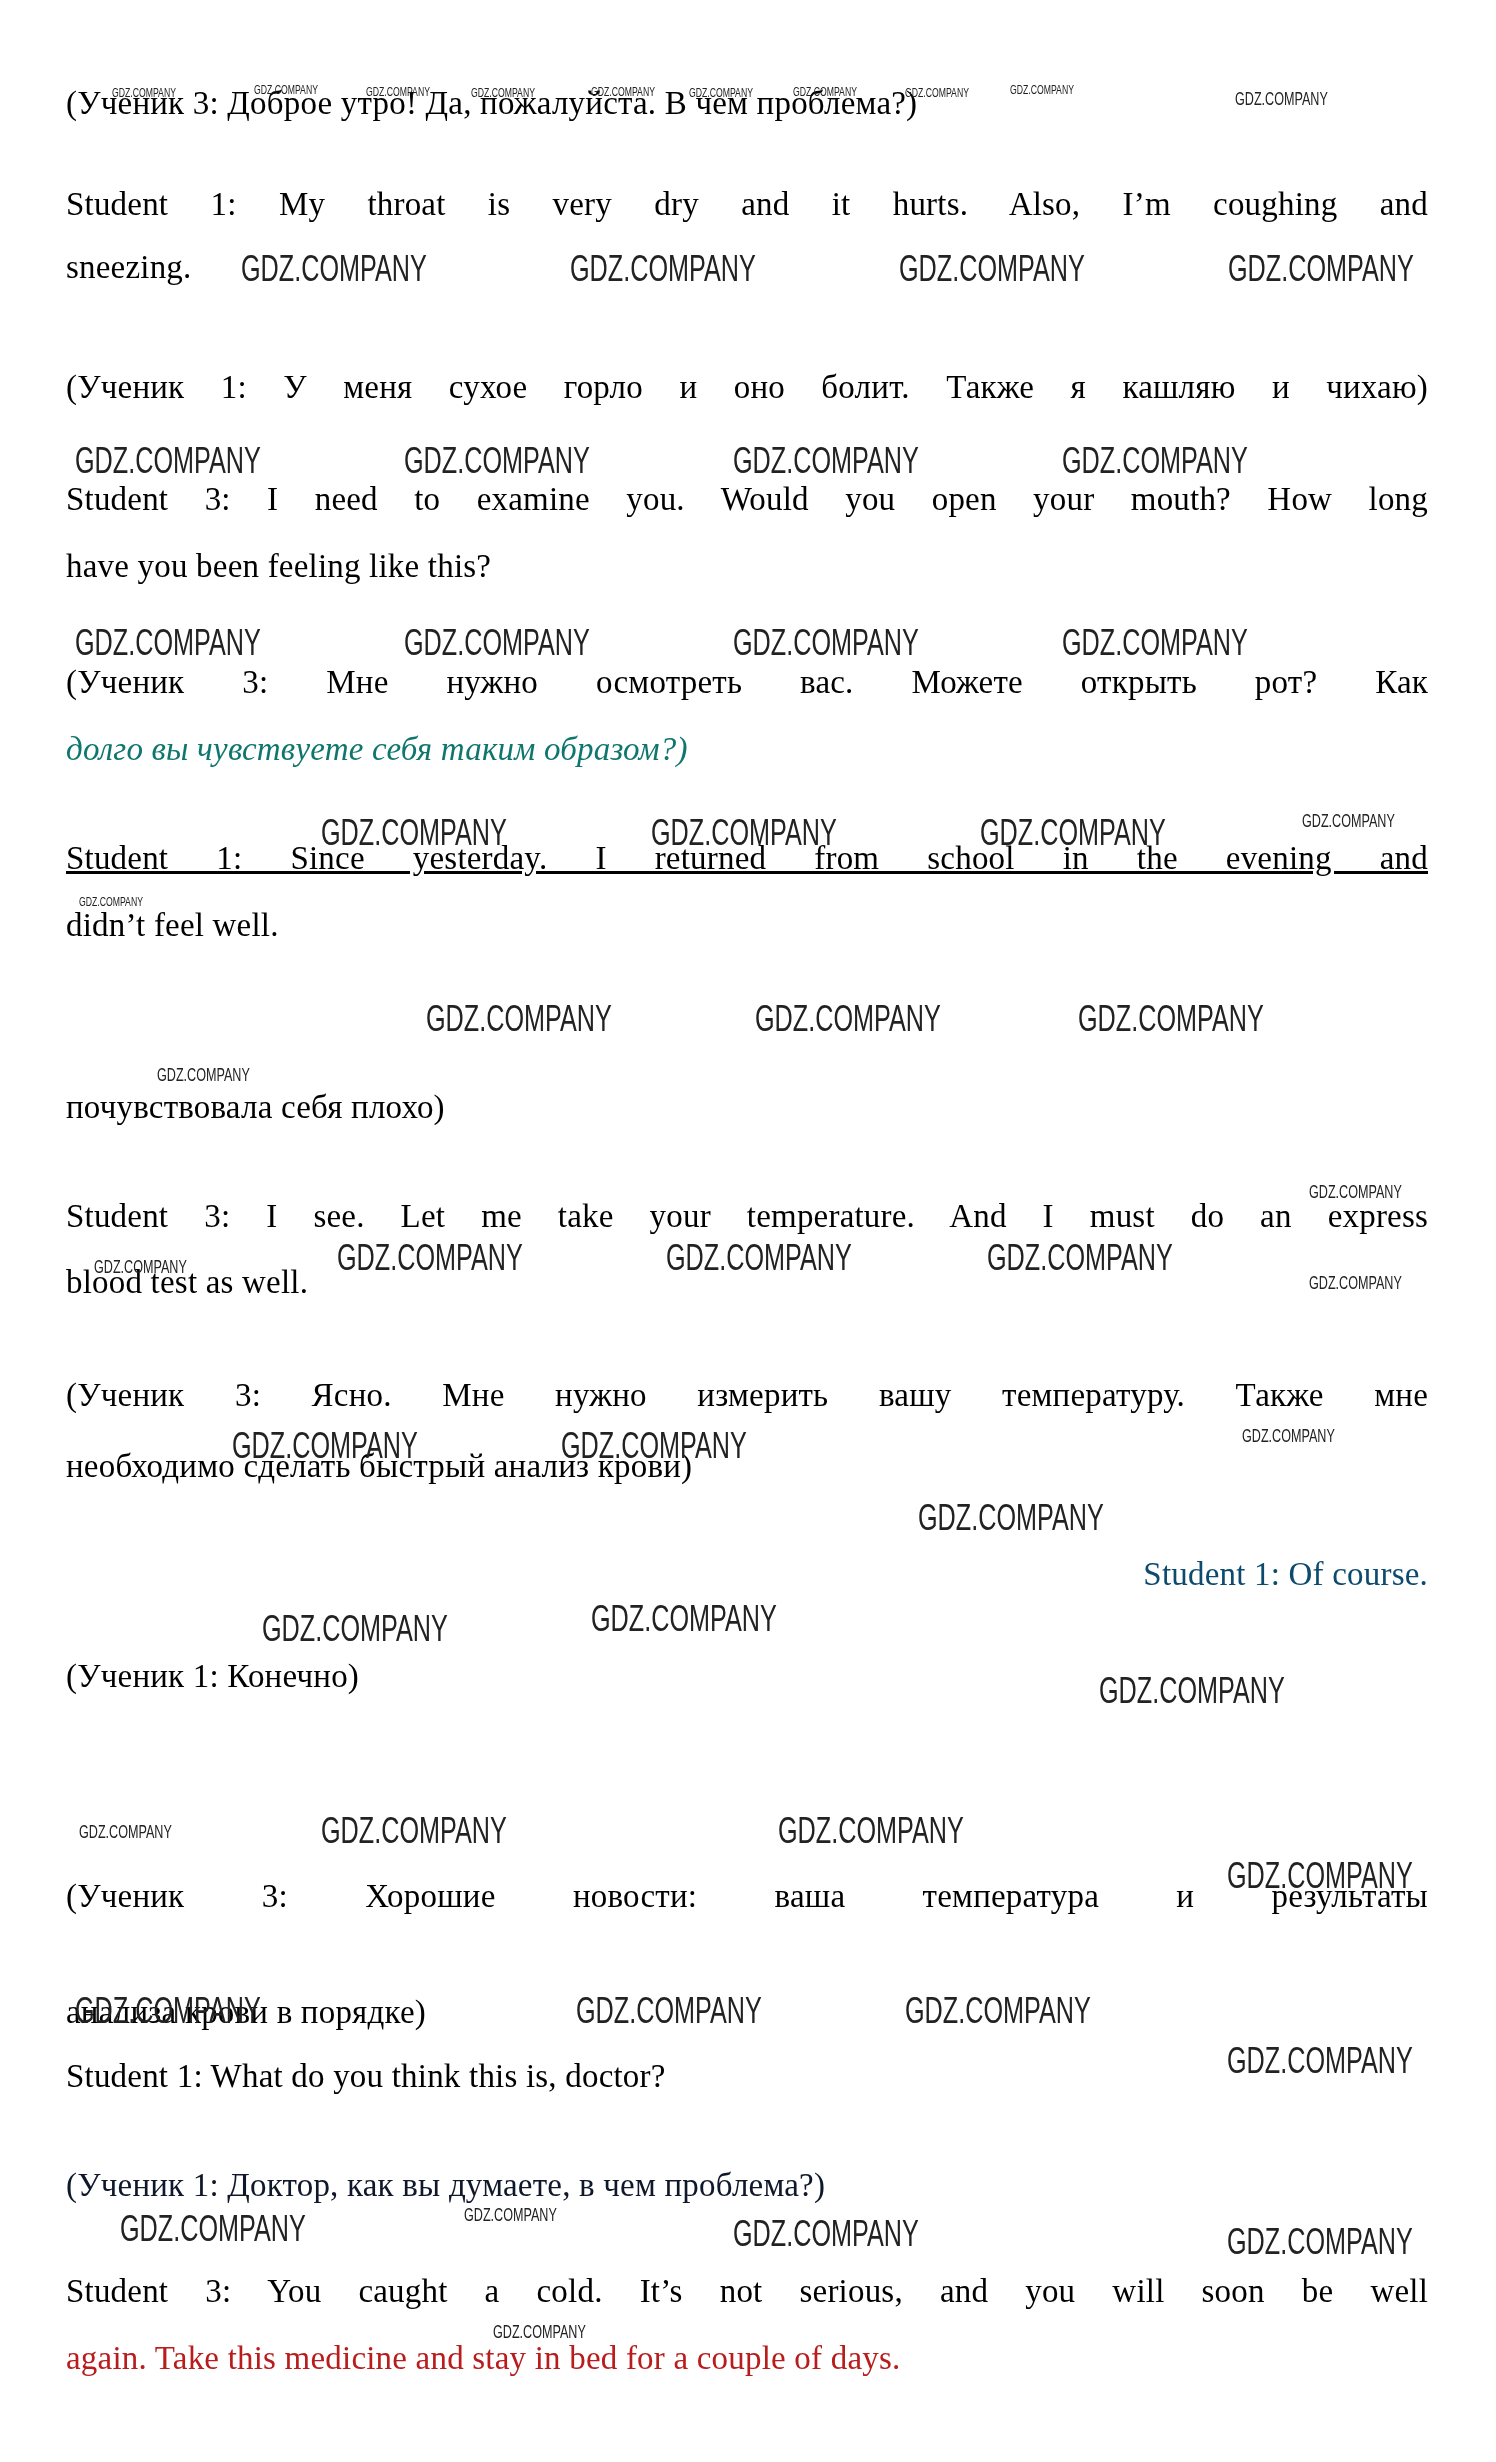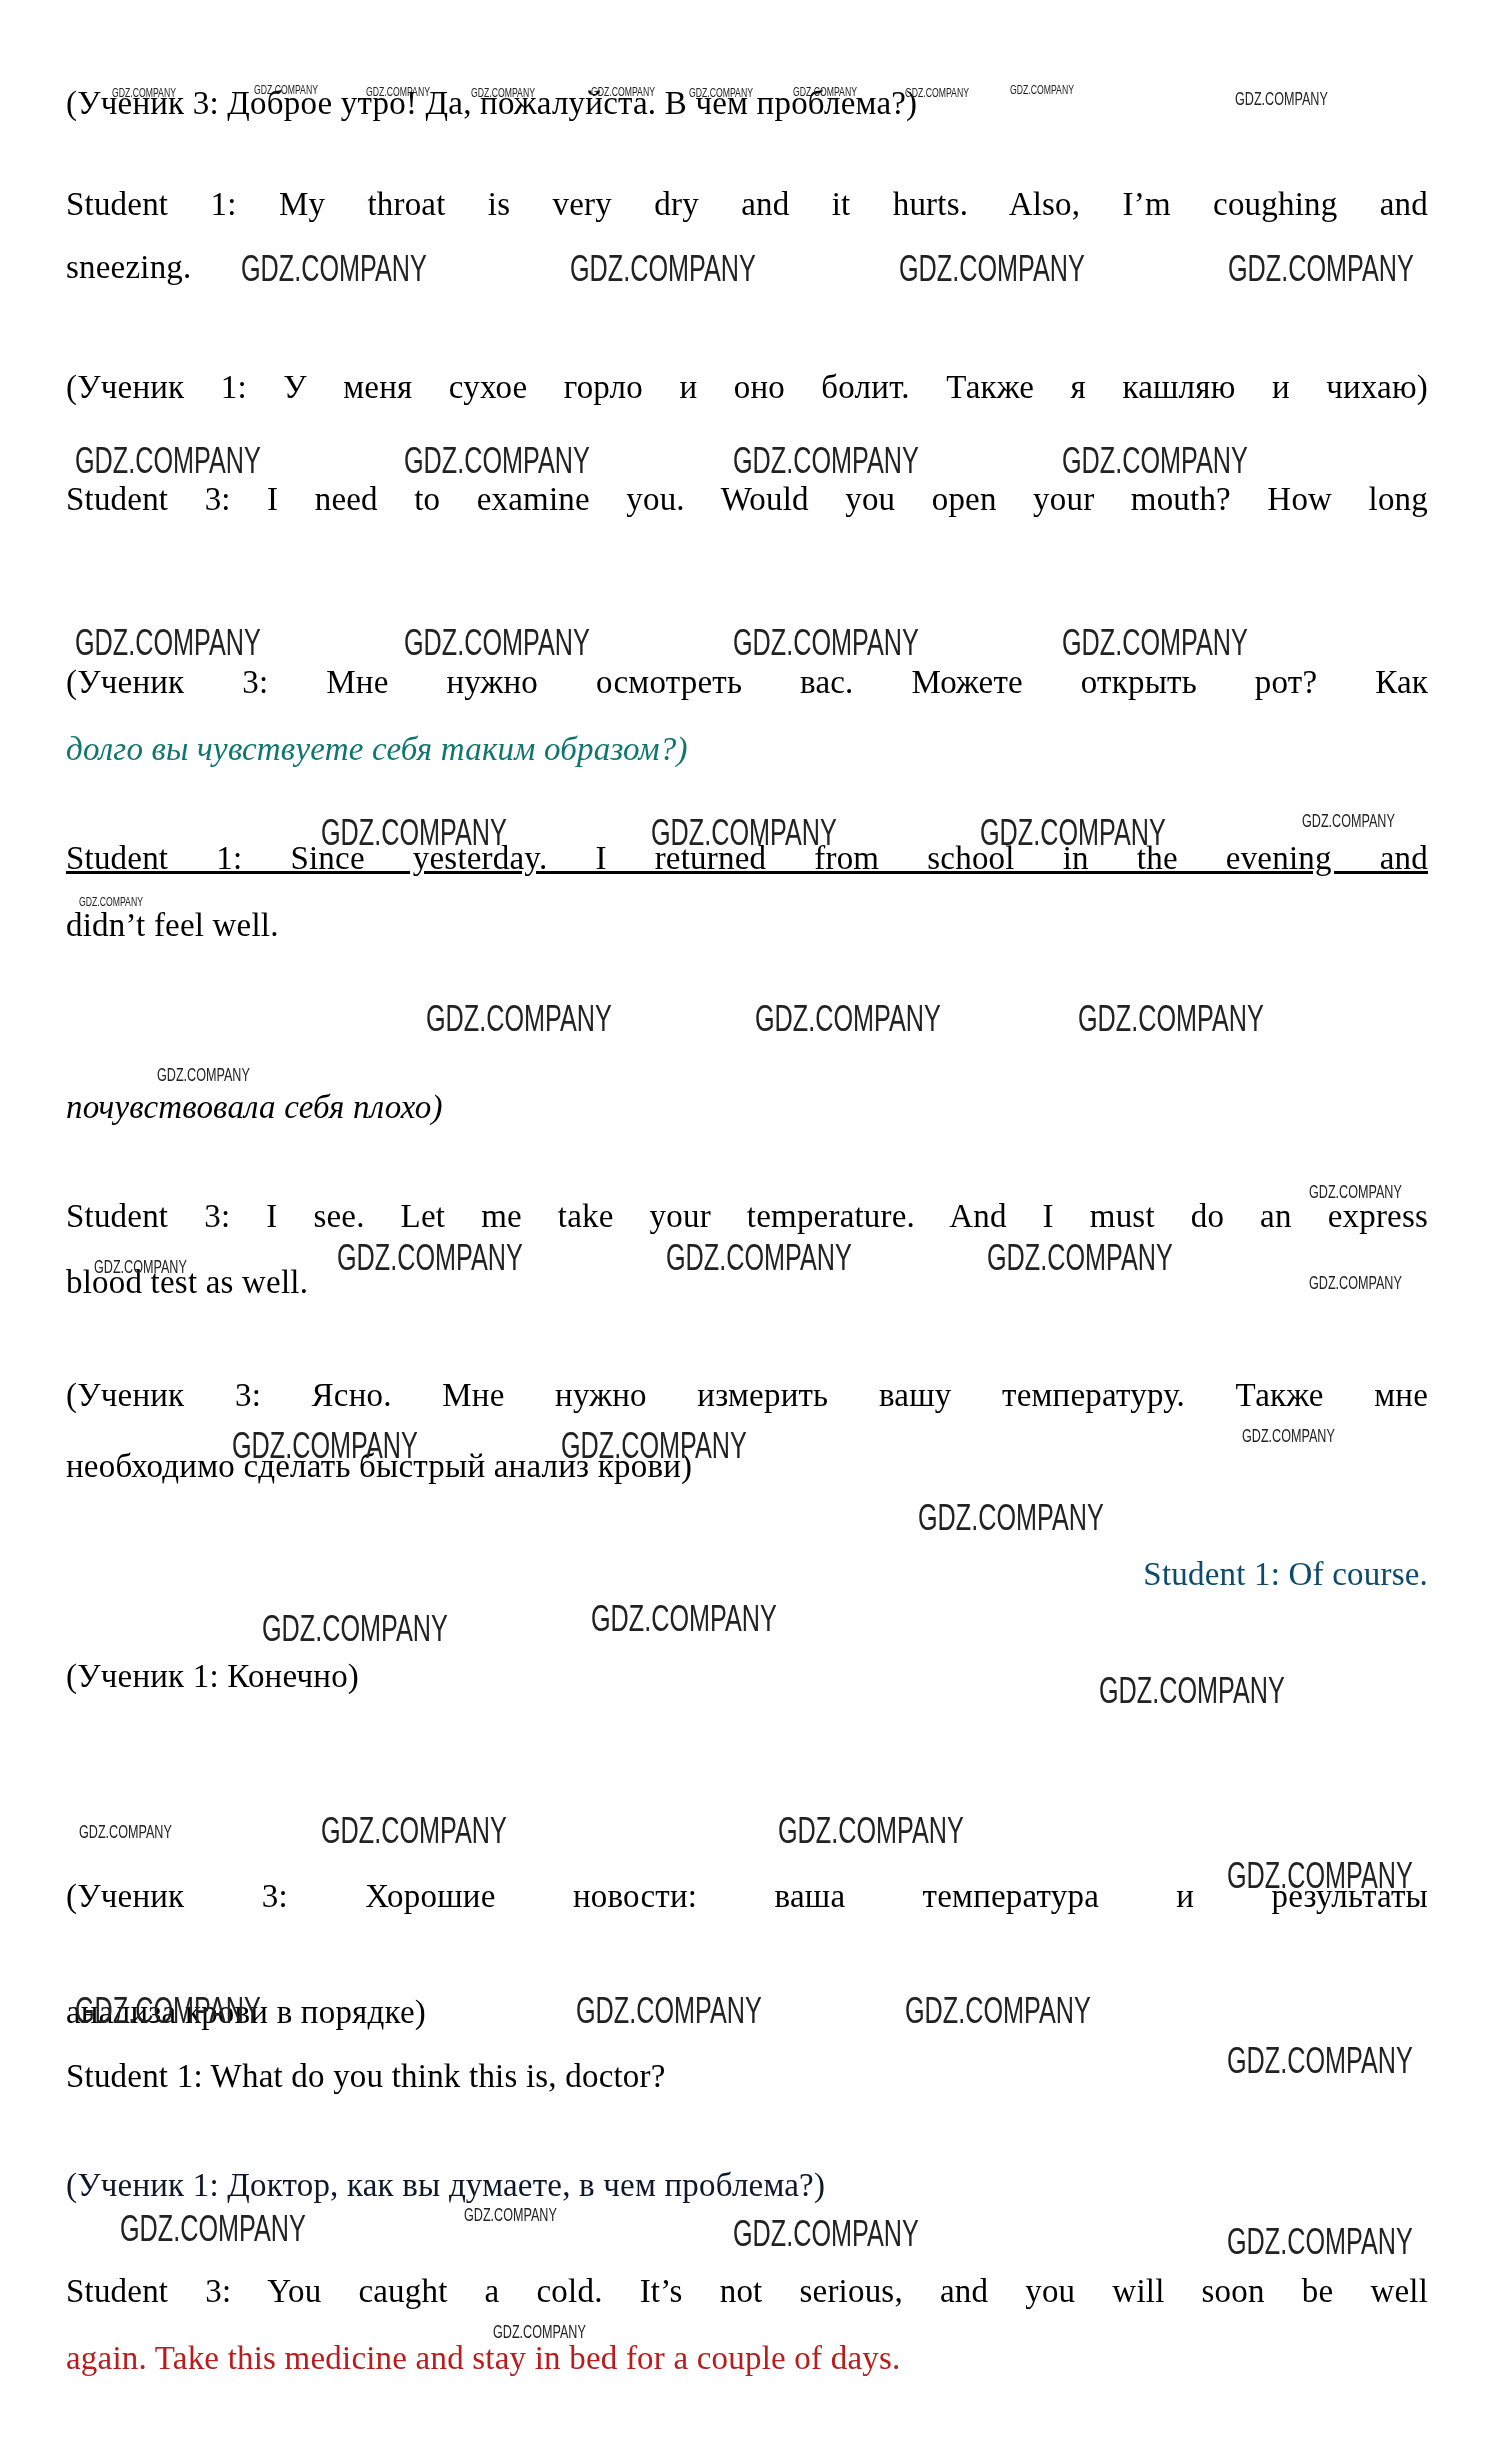--- a/index.html
+++ b/index.html
@@ -54,25 +54,26 @@
 </head>
 <body>
 
 <div class="page">
   <div class="text-layer" id="text-layer">
       <div class="line" style="top: 86px; color: rgb(0, 0, 0);">(Ученик 3: Доброе утро! Да, пожалуйста. В чем проблема?)</div>
       <div class="line j" style="top: 187px; color: rgb(0, 0, 0);">Student 1: My throat is very dry and it hurts. Also, I’m coughing and</div>
       <div class="line" style="top: 250px; color: rgb(0, 0, 0);">sneezing.</div>
       <div class="line j" style="top: 370px; color: rgb(0, 0, 0);">(Ученик 1: У меня сухое горло и оно болит. Также я кашляю и чихаю)</div>
       <div class="line j" style="top: 482px; color: rgb(0, 0, 0);">Student 3: I need to examine you. Would you open your mouth? How long</div>
+      <div class="line" style="top: 549px; color: rgb(0, 0, 0);">have you been feeling like this?</div>
       <div class="line j" style="top: 665px; color: rgb(0, 0, 0);">(Ученик 3: Мне нужно осмотреть вас. Можете открыть рот? Как</div>
       <div class="line" style="top: 732px; color: #0f766e; font-style: italic;">долго вы чувствуете себя таким образом?)</div>
       <div class="line j" style="top: 841px; color: rgb(0, 0, 0); text-decoration: underline;">Student 1: Since yesterday. I returned from school in the evening and</div>
       <div class="line" style="top: 908px; color: rgb(0, 0, 0);">didn’t feel well.</div>
-      <div class="line" style="top: 1090px; color: rgb(0, 0, 0); font-style: italic;">почувствовала себя плохо)</div>
+      <div class="line" style="top: 1090px; color: rgb(0, 0, 0);">почувствовала себя плохо)</div>
       <div class="line j" style="top: 1199px; color: rgb(0, 0, 0);">Student 3: I see. Let me take your temperature. And I must do an express</div>
       <div class="line" style="top: 1265px; color: rgb(0, 0, 0);">blood test as well.</div>
       <div class="line j" style="top: 1378px; color: rgb(0, 0, 0);">(Ученик 3: Ясно. Мне нужно измерить вашу температуру. Также мне</div>
       <div class="line" style="top: 1449px; color: rgb(0, 0, 0);">необходимо сделать быстрый анализ крови)</div>
       <div class="line" style="top: 1557px; color: #0c4a6e; text-align: right;">Student 1: Of course.</div>
       <div class="line" style="top: 1659px; color: rgb(0, 0, 0);">(Ученик 1: Конечно)</div>
       <div class="line j" style="top: 1879px; color: rgb(0, 0, 0);">(Ученик 3: Хорошие новости: ваша температура и результаты</div>
       <div class="line" style="top: 1947px; color: rgb(0, 0, 0); margin-top: 48px;">анализа крови в порядке)</div>
       <div class="line" style="top: 2059px; color: rgb(0, 0, 0);">Student 1: What do you think this is, doctor?</div>
       <div class="line" style="top: 2168px; color: #0f172a;">(Ученик 1: Доктор, как вы думаете, в чем проблема?)</div>

